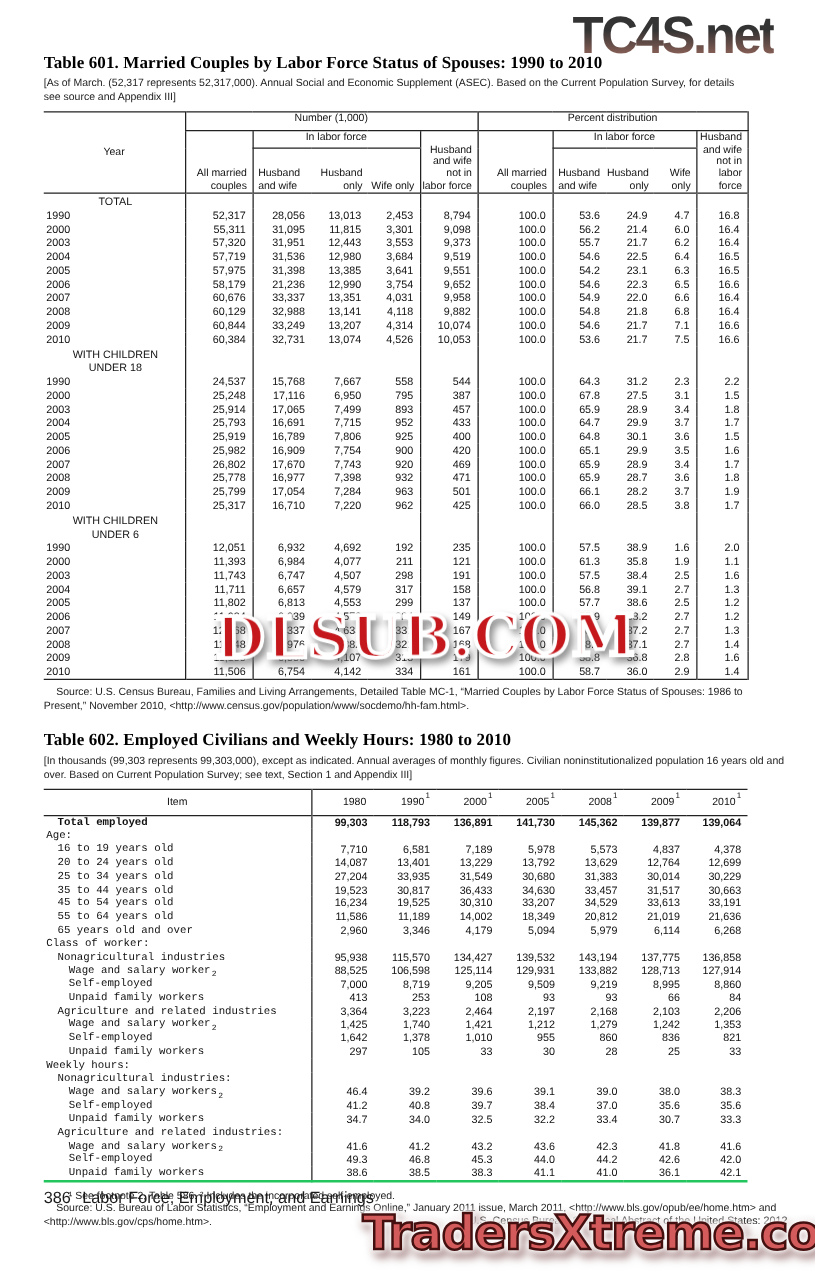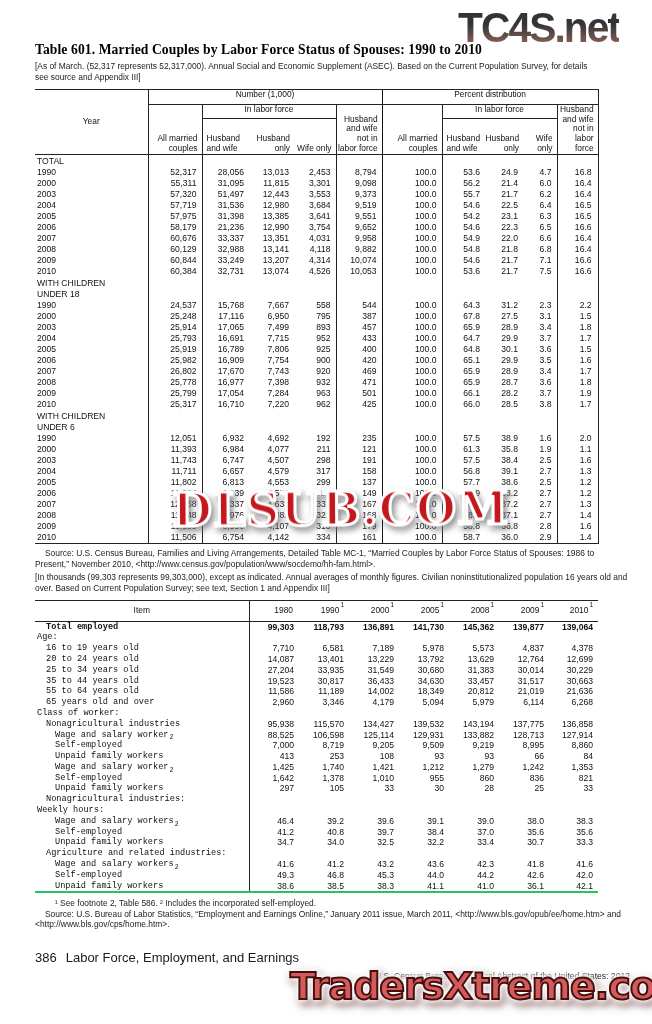--- a/index.html
+++ b/index.html
@@ -31,21 +31,21 @@
   #t601{border-top:1px solid #222;border-bottom:1px solid #222;}
   #t601 thead{border-bottom:1px solid #222;}
   #t601 tbody td{height:11px;line-height:11px;}
   #t601 .grp{text-align:center;vertical-align:top;height:14px;margin-top:34px;}
   #t601 .grp2{text-align:center;vertical-align:top;height:13px;}
   #t601 .sub{vertical-align:bottom;text-align:right;padding:0 4px 1px 0;}
   #t601 .sub.left{text-align:left;padding-left:4px;}
   #t601 .yearhead{text-align:center;vertical-align:middle;}
   #t601 td.c0{padding-left:2px;}
   #t601 .yrcell{display:flex;align-items:flex-end;}
-  #t601 .seclabel{text-align:left;line-height:11px;padding-top:1px;}
+  #t601 .seclabel{text-align:center;line-height:11px;padding-top:1px;}
   #t601 .prb{padding-right:6px;}
   
   #t602{border-top:1px solid #222;border-bottom:2px solid #22c55e;margin-top:6px;}
   #t602 thead{border-bottom:1px solid #222;}
   #t602 thead th{height:20px;vertical-align:middle;}
   #t602 .itemhead{text-align:center;}
   #t602 tbody td{height:10.8px;line-height:10.8px;}
   #t602 td.item{padding-left:2px;font-family:Liberation Mono, monospace;}
   #t602 .itemflex{display:flex;align-items:flex-end;}
   #t602 .ind1{padding-left:11px !important;}
@@ -172,21 +172,21 @@
             <td class="num bl br prb">16.4</td>
           </tr>
           <tr>
             <td class="c0">
               <div class="yrcell">
                 <span class="lbl">2003</span>
                 <span class="lead"></span>
               </div>
             </td>
             <td class="num bl">57,320</td>
-            <td class="num bl">51,497</td>
+            <td class="num bl">31,951</td>
             <td class="num">12,443</td>
             <td class="num">3,553</td>
             <td class="num bl">9,373</td>
             <td class="num bl2">100.0</td>
             <td class="num bl">55.7</td>
             <td class="num">21.7</td>
             <td class="num">6.2</td>
             <td class="num bl br prb">16.4</td>
           </tr>
           <tr>
@@ -699,20 +699,21 @@
             <td class="num bl">58.7</td>
             <td class="num">36.0</td>
             <td class="num">2.9</td>
             <td class="num bl br prb">1.4</td>
           </tr>
         </tbody>
     </table>
 
     <p class="source" id="source601">Source: U.S. Census Bureau, Families and Living Arrangements, Detailed Table MC-1, “Married Couples by Labor Force Status of Spouses: 1986 to Present,” November 2010, &lt;http://www.census.gov/population/www/socdemo/hh-fam.html&gt;.</p>
 
+    <h1 class="tbl-title" id="t602-title">Table 602. Employed Civilians and Weekly Hours: 1980 to 2010</h1>
     <p class="note" id="note602">[In thousands (99,303 represents 99,303,000), except as indicated. Annual averages of monthly figures. Civilian noninstitutionalized population 16 years old and over. Based on Current Population Survey; see text, Section 1 and Appendix III]</p>
 
     <table id="t602">
       <colgroup>
         <col style="width:214px">
           <col style="width:50px">
           <col style="width:50px">
           <col style="width:50px">
         <col style="width:50px">
           <col style="width:50px">
@@ -817,20 +818,35 @@
             <td class="num">30,817</td>
             <td class="num">36,433</td>
             <td class="num">34,630</td>
             <td class="num">33,457</td>
             <td class="num">31,517</td>
             <td class="num">30,663</td>
           </tr>
           <tr>
             <td class="item ind1">
               <div class="itemflex">
+                <span class="lbl">45 to 54 years old</span>
+                <span class="lead"></span>
+              </div>
+            </td>
+            <td class="num bl">16,234</td>
+            <td class="num">19,525</td>
+            <td class="num">30,310</td>
+            <td class="num">33,207</td>
+            <td class="num">34,529</td>
+            <td class="num">33,613</td>
+            <td class="num">33,191</td>
+          </tr>
+          <tr>
+            <td class="item ind1">
+              <div class="itemflex">
                 <span class="lbl">55 to 64 years old</span>
                 <span class="lead"></span>
               </div>
             </td>
             <td class="num bl">11,586</td>
             <td class="num">11,189</td>
             <td class="num">14,002</td>
             <td class="num">18,349</td>
             <td class="num">20,812</td>
             <td class="num">21,019</td>
@@ -920,20 +936,35 @@
             </td>
             <td class="num bl">413</td>
             <td class="num">253</td>
             <td class="num">108</td>
             <td class="num">93</td>
             <td class="num">93</td>
             <td class="num">66</td>
             <td class="num">84</td>
           </tr>
           <tr>
+            <td class="item ind1">
+              <div class="itemflex">
+                <span class="lbl">Agriculture and related industries</span>
+                <span class="lead"></span>
+              </div>
+            </td>
+            <td class="num bl">3,364</td>
+            <td class="num">3,223</td>
+            <td class="num">2,464</td>
+            <td class="num">2,197</td>
+            <td class="num">2,168</td>
+            <td class="num">2,103</td>
+            <td class="num">2,206</td>
+          </tr>
+          <tr>
             <td class="item ind2">
               <div class="itemflex">
                 <span class="lbl">Wage and salary worker</span>
                 <sup>2</sup>
                 <span class="lead"></span>
               </div>
             </td>
             <td class="num bl">1,425</td>
             <td class="num">1,740</td>
             <td class="num">1,421</td>
@@ -966,37 +997,37 @@
             </td>
             <td class="num bl">297</td>
             <td class="num">105</td>
             <td class="num">33</td>
             <td class="num">30</td>
             <td class="num">28</td>
             <td class="num">25</td>
             <td class="num">33</td>
           </tr>
           <tr>
+            <td class="item ind0">
+              <div class="itemflex">
+                <span class="lbl">Weekly hours:</span>
+              </div>
+            </td>
+            <td class="num bl"></td>
+            <td class="num"></td>
+            <td class="num"></td>
+            <td class="num"></td>
+            <td class="num"></td>
+            <td class="num"></td>
+            <td class="num"></td>
+          </tr>
+          <tr>
             <td class="item ind1">
               <div class="itemflex">
                 <span class="lbl">Nonagricultural industries:</span>
-              </div>
-            </td>
-            <td class="num bl"></td>
-            <td class="num"></td>
-            <td class="num"></td>
-            <td class="num"></td>
-            <td class="num"></td>
-            <td class="num"></td>
-            <td class="num"></td>
-          </tr>
-          <tr>
-            <td class="item ind0">
-              <div class="itemflex">
-                <span class="lbl">Weekly hours:</span>
               </div>
             </td>
             <td class="num bl"></td>
             <td class="num"></td>
             <td class="num"></td>
             <td class="num"></td>
             <td class="num"></td>
             <td class="num"></td>
             <td class="num"></td>
           </tr>

